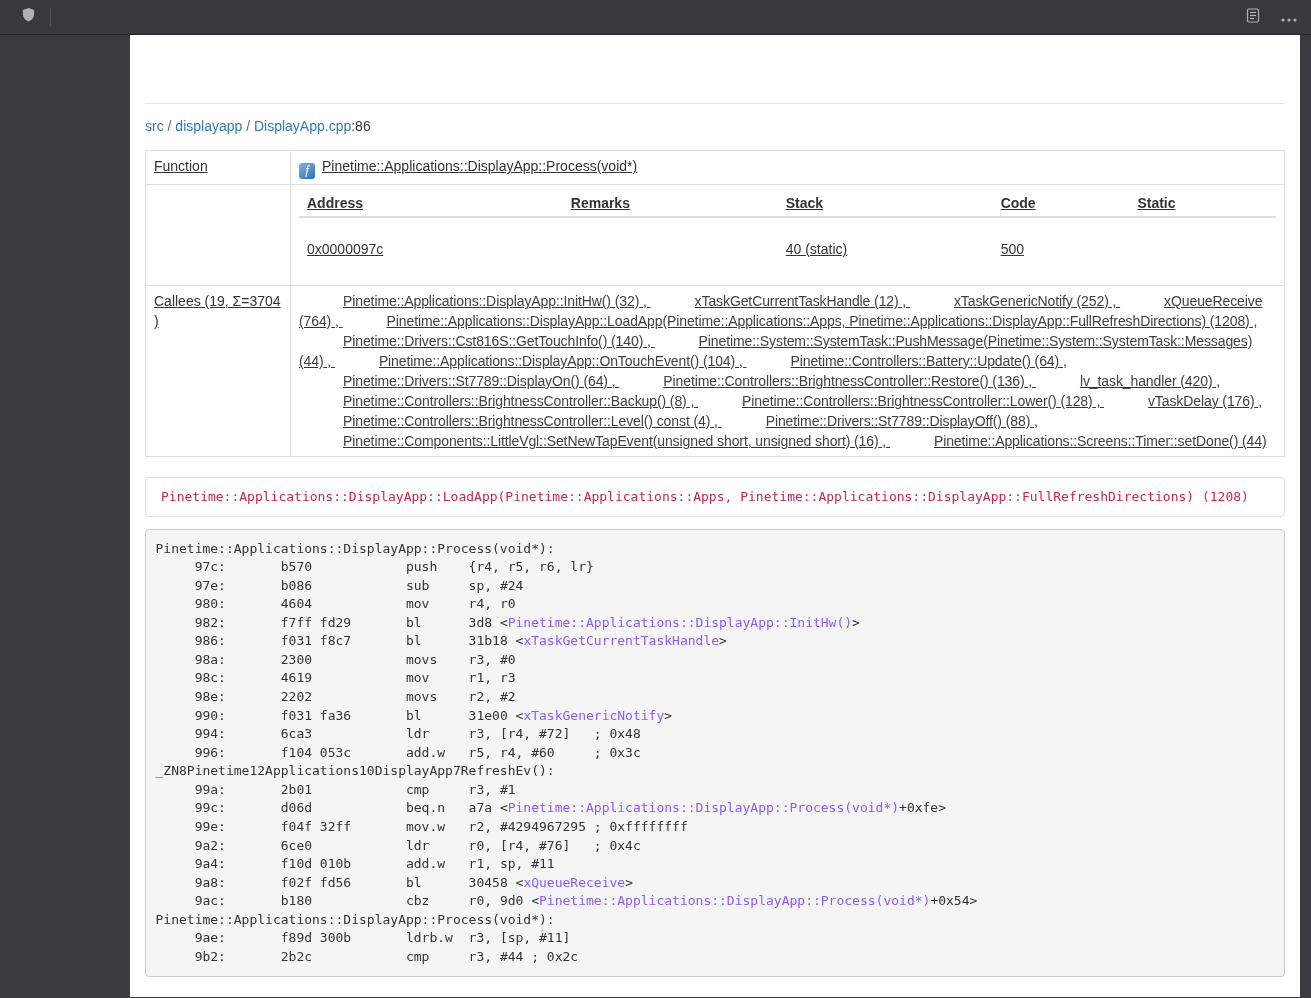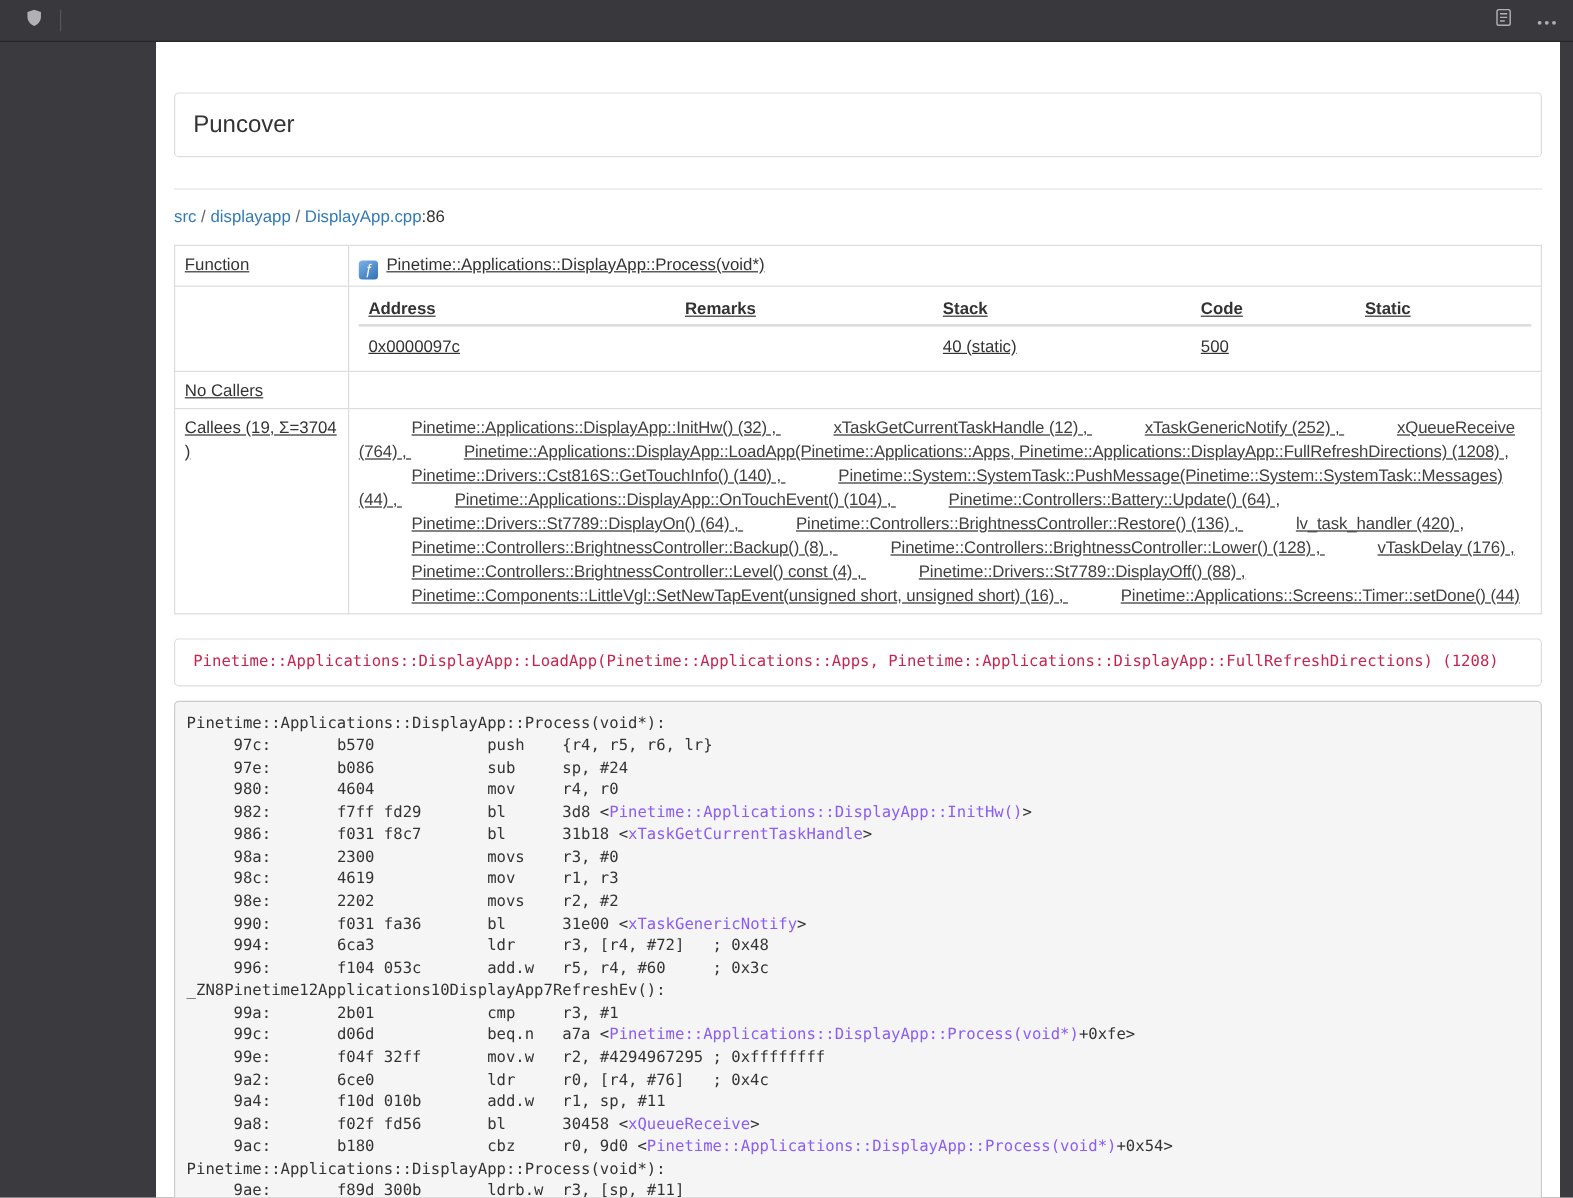--- a/index.html
+++ b/index.html
@@ -86,21 +86,21 @@
 
   td.nested-cell { padding: 3px 8px; }
   table.inner { width: 100%; border-collapse: collapse; }
   table.inner th {
     padding: 3px 8px;
     border-bottom: 2px solid #ddd;
     font-weight: bold;
     text-align: left;
     line-height: 20px;
   }
-  table.inner td { padding: 6px 8px; line-height: 20px; }
+  table.inner td { padding: 21px 8px; line-height: 20px; }
 
   .fn-icon {
     display: inline-block;
     width: 16px; height: 16px;
     border-radius: 3px;
     background: linear-gradient(145deg, #7fb3e8, #2f6fb2);
     color: #fff;
     font-size: 12px;
     line-height: 15px;
     text-align: center;
@@ -176,23 +176,20 @@
             <circle cx="14" cy="2" r="1.6" fill="#b1b1b3"></circle>
           </svg>
       </span>
     </div>
   </div>
 </div>
 
 <div class="sheet">
   <div class="container">
 
-    <div class="title-panel">
-      <span>Puncover</span>
-    </div>
 
     <hr class="divider">
 
     <div class="breadcrumb"><a href="#">src</a><span class="bc-sep"> / </span><a href="#">displayapp</a><span class="bc-sep"> / </span><a href="#">DisplayApp.cpp</a><span class="bc-suffix">:86</span></div>
 
     <table class="main">
       <tbody>
         <tr>
           <th class="rowlabel">Function</th>
           <td>
@@ -225,24 +222,20 @@
                   <td></td>
                   <td>40 (static)</td>
                   <td>500</td>
                   <td></td>
                 </tr>
               </tbody>
             </table>
           </td>
         </tr>
         <tr>
-          <th class="rowlabel">No Callers</th>
-          <td></td>
-        </tr>
-        <tr>
           <th class="rowlabel">Callees (19, Σ=3704 )</th>
           <td class="callees"><a href="#">Pinetime::Applications::DisplayApp::InitHw() (32)</a> , <a href="#">xTaskGetCurrentTaskHandle (12)</a> , <a href="#">xTaskGenericNotify (252)</a> , <a href="#">xQueueReceive (764)</a> , <a href="#">Pinetime::Applications::DisplayApp::LoadApp(Pinetime::Applications::Apps, Pinetime::Applications::DisplayApp::FullRefreshDirections) (1208)</a> , <a href="#">Pinetime::Drivers::Cst816S::GetTouchInfo() (140)</a> , <a href="#">Pinetime::System::SystemTask::PushMessage(Pinetime::System::SystemTask::Messages) (44)</a> , <a href="#">Pinetime::Applications::DisplayApp::OnTouchEvent() (104)</a> , <a href="#">Pinetime::Controllers::Battery::Update() (64)</a> , <a href="#">Pinetime::Drivers::St7789::DisplayOn() (64)</a> , <a href="#">Pinetime::Controllers::BrightnessController::Restore() (136)</a> , <a href="#">lv_task_handler (420)</a> , <a href="#">Pinetime::Controllers::BrightnessController::Backup() (8)</a> , <a href="#">Pinetime::Controllers::BrightnessController::Lower() (128)</a> , <a href="#">vTaskDelay (176)</a> , <a href="#">Pinetime::Controllers::BrightnessController::Level() const (4)</a> , <a href="#">Pinetime::Drivers::St7789::DisplayOff() (88)</a> , <a href="#">Pinetime::Components::LittleVgl::SetNewTapEvent(unsigned short, unsigned short) (16)</a> , <a href="#">Pinetime::Applications::Screens::Timer::setDone() (44)</a></td>
         </tr>
       </tbody>
     </table>
 
     <div class="highlight-box">
       <span>Pinetime::Applications::DisplayApp::LoadApp(Pinetime::Applications::Apps, Pinetime::Applications::DisplayApp::FullRefreshDirections) (1208)</span>
     </div>
 

